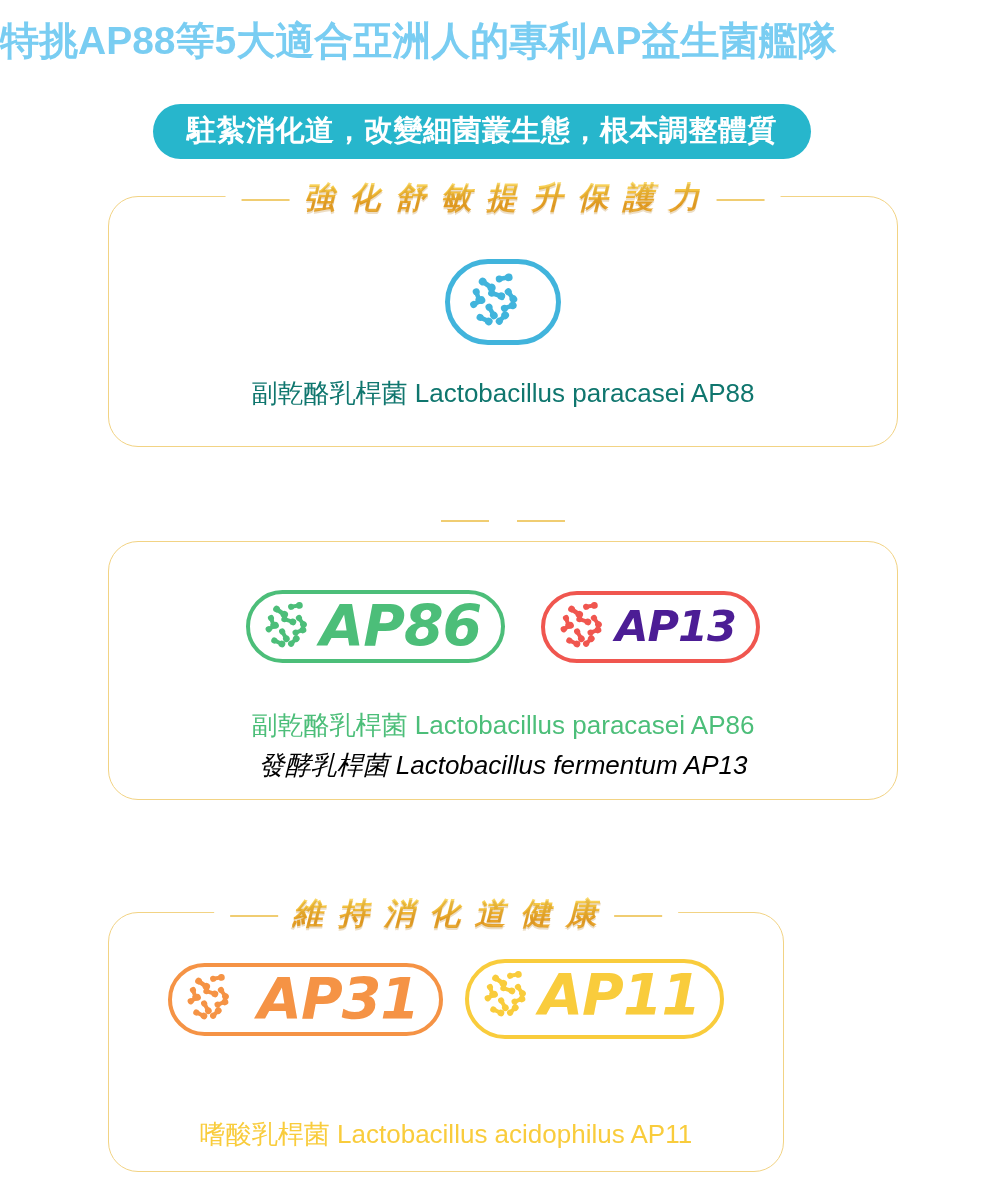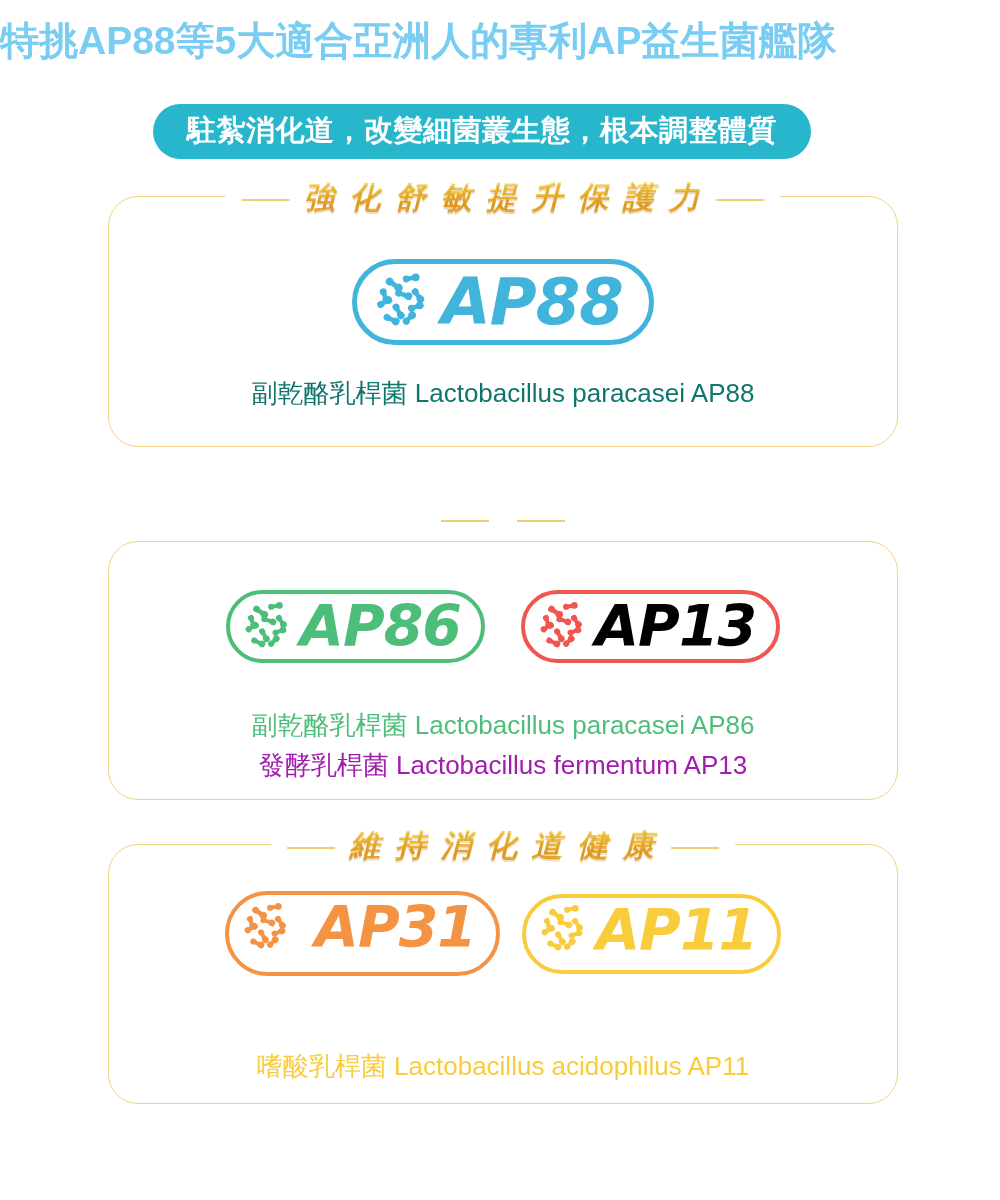--- a/index.html
+++ b/index.html
@@ -160,21 +160,20 @@
                 <circle cx="15" cy="0" r="6"></circle>
                 <rect x="0" y="-3.6" width="15" height="7.2"></rect>
               </g>
             <g transform="translate(52,80) rotate(-45)">
                 <circle cx="0" cy="0" r="5.5"></circle>
                 <circle cx="13" cy="0" r="6"></circle>
                 <rect x="0" y="-3.6" width="13" height="7.2"></rect>
               </g>
           </g>
         </svg>
-        <span class="code" style="color:#41b4dc; font-size:64px;">AP88</span>
       </div>
     </div>
 
     <div class="species" style="top:179px; color:#0f766e;">副乾酪乳桿菌 Lactobacillus paracasei AP88</div>
   </div>
 
   <div class="card" id="card1" style="left:108px; top:541px; width:790px; height:259px;">
     <div class="card-title">
       <span class="tline l"></span>
       <span class="tline r"></span>
@@ -287,37 +286,37 @@
                 <circle cx="15" cy="0" r="6"></circle>
                 <rect x="0" y="-3.6" width="15" height="7.2"></rect>
               </g>
             <g transform="translate(52,80) rotate(-45)">
                 <circle cx="0" cy="0" r="5.5"></circle>
                 <circle cx="13" cy="0" r="6"></circle>
                 <rect x="0" y="-3.6" width="13" height="7.2"></rect>
               </g>
           </g>
         </svg>
-        <span class="code" style="color:#000000; font-size:57px;">AP13</span>
+        <span class="code" style="color:#4c1d95; font-size:43px;">AP13</span>
       </div>
     </div>
 
     <div class="species" style="top:166px; color:#4cbe79;">副乾酪乳桿菌 Lactobacillus paracasei AP86</div>
-    <div class="species" style="top:206px; color:#a21caf;">發酵乳桿菌 Lactobacillus fermentum AP13</div>
+    <div class="species" style="top:206px; color:#000000;font-style:italic;">發酵乳桿菌 Lactobacillus fermentum AP13</div>
   </div>
 
-  <div class="card" id="card2" style="left:108px; top:844px; width:790px; height:260px;">
+  <div class="card" id="card2" style="left:108px; top:912px; width:676px; height:260px;">
     <div class="card-title">
       <span class="tline l"></span>
       <span class="gold">維 持 消 化 道 健 康</span>
       <span class="tline r"></span>
     </div>
 
     <div class="badge-row" style="top:46px; gap:22px;">
-      <div class="badge" style="border-color:#f59345; border-width:4px; border-radius:44px; padding:4px 20px 16px 12px; gap:18px;">
+      <div class="badge" style="border-color:#f59345; border-width:4px; border-radius:44px; padding:4px 20px 4px 12px; gap:18px;">
         <svg class="germ" width="56" height="56" viewBox="0 0 100 100">
           <g fill="#f59345">
             <g transform="translate(26,18) rotate(35)">
                 <circle cx="0" cy="0" r="6"></circle>
                 <circle cx="17" cy="0" r="6.5"></circle>
                 <rect x="0" y="-4" width="17" height="8"></rect>
               </g>
             <g transform="translate(52,14) rotate(-10)">
                 <circle cx="0" cy="0" r="5.5"></circle>
                 <circle cx="15" cy="0" r="6"></circle>

